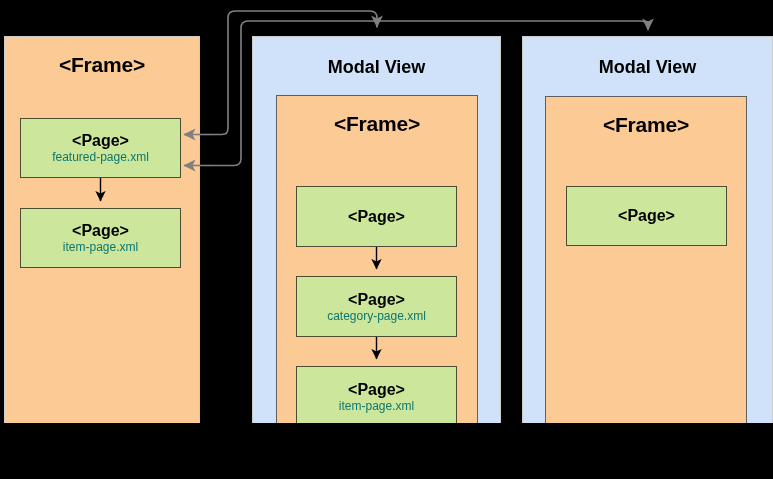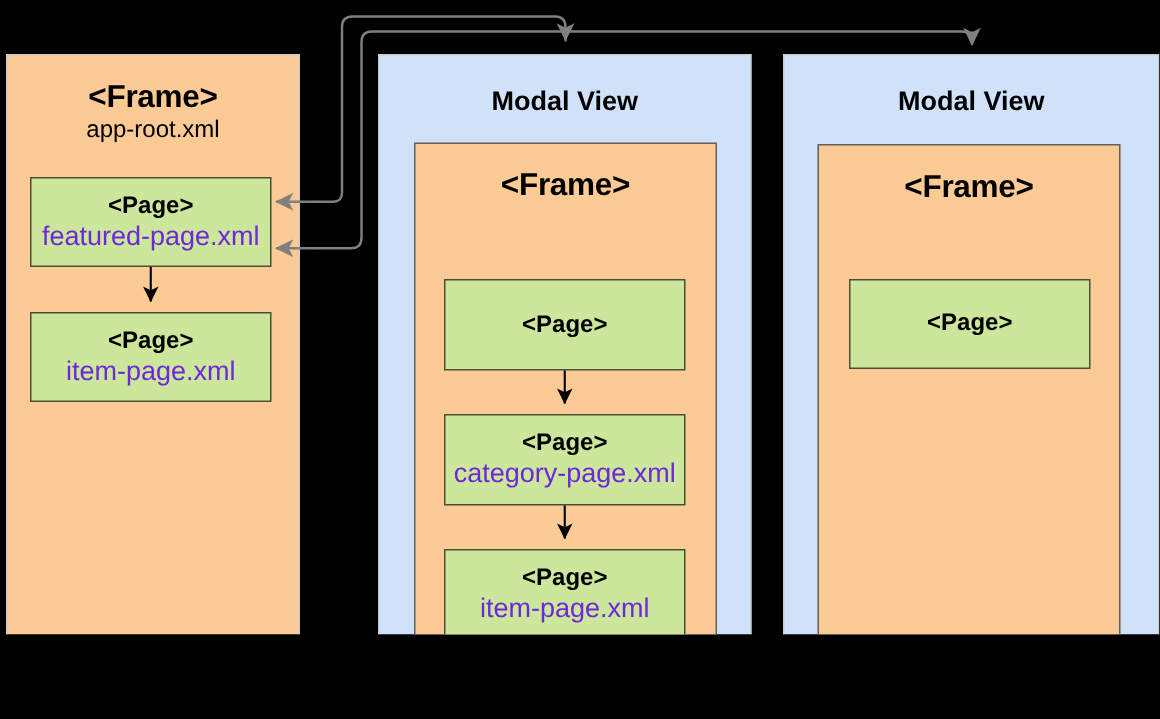--- a/index.html
+++ b/index.html
@@ -70,44 +70,43 @@
     justify-content: center;
     text-align: center;
     line-height: 1.2;
   }
   .page-box .pb-tag {
     font-size: 16px;
     font-weight: bold;
     color: #000000;
   }
   .page-box .pb-file {
-    font-size: 18px;
+    font-size: 12px;
     font-weight: normal;
-    color: #6d28d9;
+    color: #0f766e;
   }
 
   
   #connectors {
     position: absolute;
     left: 0;
     top: 0;
     width: 773px;
     height: 479px;
     pointer-events: none;
   }
 </style>
 </head>
 <body>
 
 <div id="canvas">
 
   <div class="column orange" style="left:4px; top:36px; width:196px; height:439px;">
     <div class="col-title" style="top:16px;">
       <span class="title-strong">&lt;Frame&gt;</span>
-      <span class="title-sub">app-root.xml</span>
     </div>
   </div>
 
   <div class="page-box" style="left:20px; top:118px; width:161px; height:60px;">
     <span class="pb-tag">&lt;Page&gt;</span>
     <span class="pb-file">featured-page.xml</span>
   </div>
 
   <div class="page-box" style="left:20px; top:208px; width:161px; height:60px;">
     <span class="pb-tag">&lt;Page&gt;</span>

